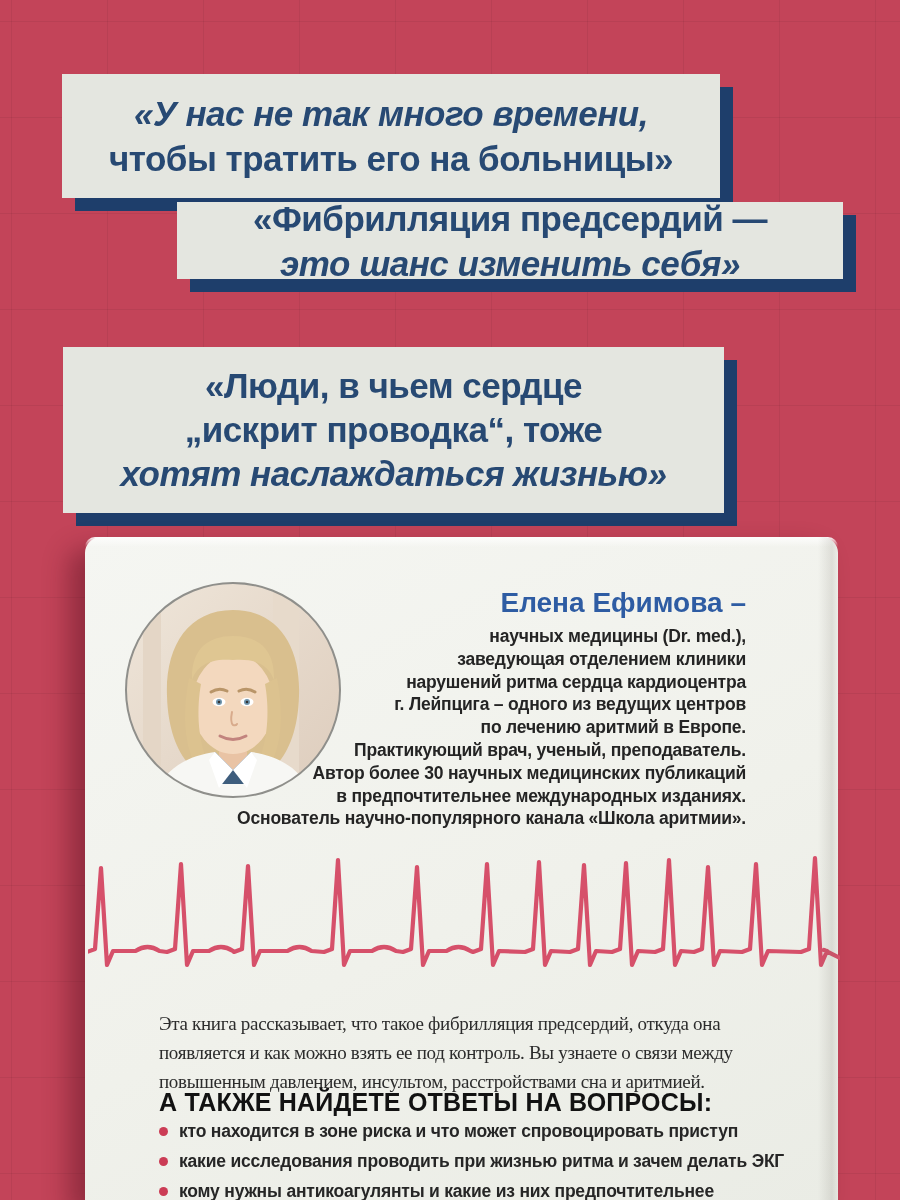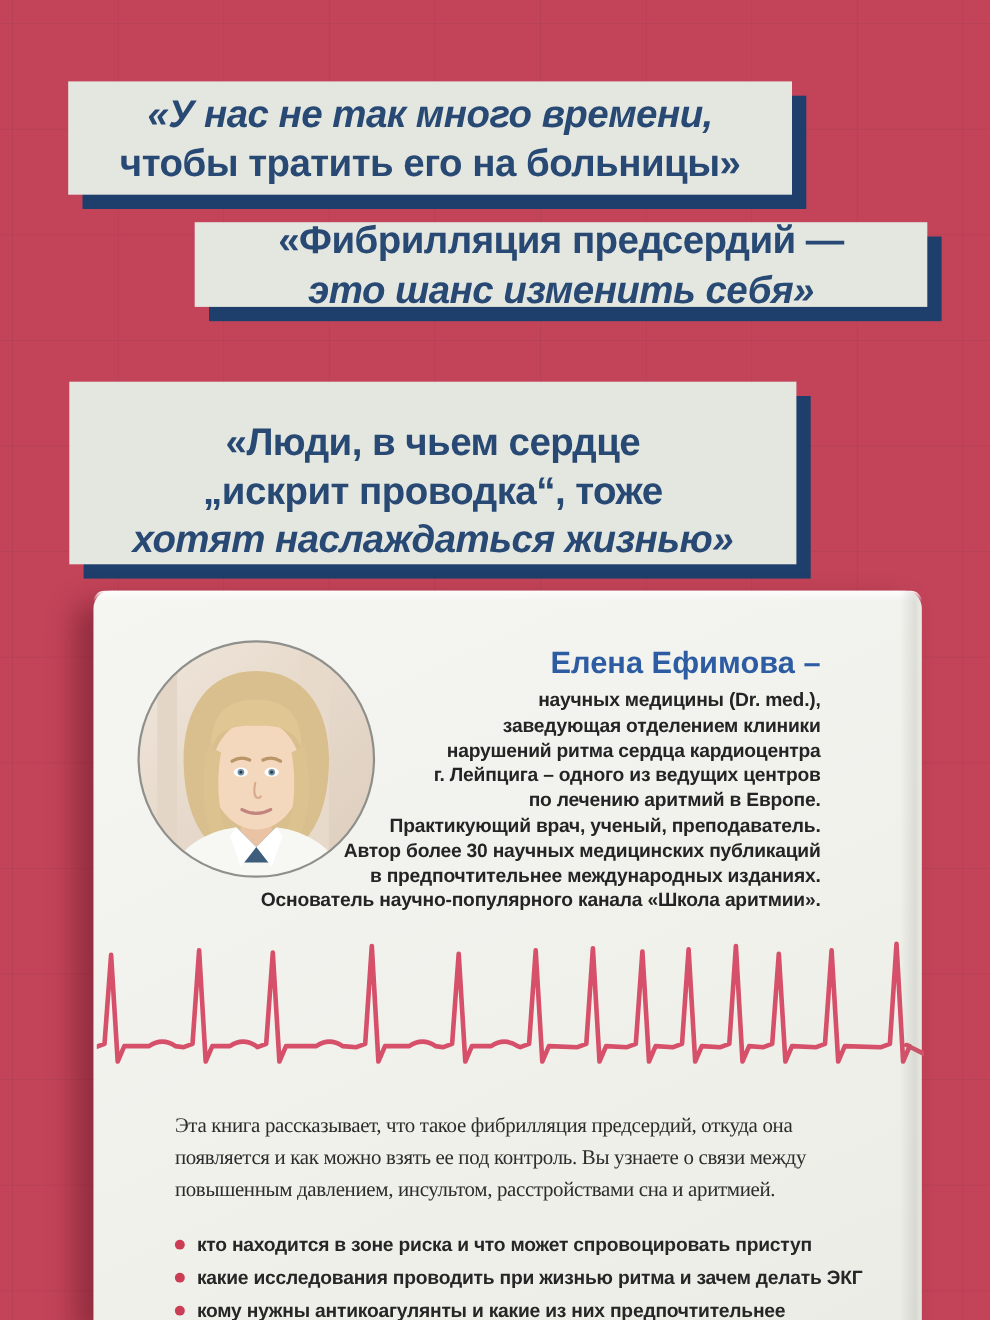--- a/index.html
+++ b/index.html
@@ -13,23 +13,23 @@
     background-size:96px 96px;
     background-position:11px 21px;
   }
   .quote-box{
     position:absolute;
     background:#e4e6e0;
     box-shadow:13px 13px 0 0 #1e3e6b;
     display:flex;flex-direction:column;justify-content:center;align-items:center;
     text-align:center;
   }
-  #qb1{left:62px;top:74px;width:658px;height:103px;}
+  #qb1{left:62px;top:74px;width:658px;height:124px;}
   #qb2{left:177px;top:202px;width:666px;height:77px;}
-  #qb3{left:63px;top:347px;width:661px;height:166px;justify-content:flex-end;}
+  #qb3{left:63px;top:347px;width:661px;height:166px;}
   .quote-line{
     font-weight:700;font-size:35px;line-height:45px;
     color:#274973;letter-spacing:-0.5px;white-space:nowrap;
   }
   #qb3 .quote-line{line-height:44px;}
   .quote-line.it{font-style:italic;}
 
   .book{
     position:absolute;left:85px;top:537px;width:753px;height:667px;
     background:linear-gradient(155deg,#f5f6f2 0%,#f0f1eb 55%,#eaece5 100%);
@@ -145,20 +145,21 @@
   <svg class="ecg" width="752" height="140" viewBox="0 0 752 140">
     <path fill="none" stroke-width="4.2" stroke-linejoin="round" stroke-linecap="round" d="M -4 105 L -1 107 L 7 104 L 13 23 L 19 120 L 25 106 L 47.5 106 Q 59.5 98 71.5 106 L 79 107 L 87 104 L 93 19 L 99 120 L 105 106 L 121 106 Q 133 98 145 106 L 146 107 L 154 104 L 160 21 L 166 120 L 172 106 L 199.5 106 Q 211.5 98 223.5 106 L 236 107 L 244 104 L 250 15 L 256 120 L 262 106 L 284 106 Q 296 98 308 106 L 315 107 L 323 104 L 329 22 L 335 120 L 341 106 L 358.5 106 Q 370.5 98 382.5 106 L 385 107 L 393 104 L 399 19 L 405 120 L 411 106 L 437 107 L 445 104 L 451 17 L 457 120 L 463 106 L 482 107 L 490 104 L 496 20 L 502 120 L 508 106 L 524 107 L 532 104 L 538 18 L 544 120 L 550 106 L 567 107 L 575 104 L 581 15 L 587 120 L 593 106 L 606 107 L 614 104 L 620 22 L 626 120 L 632 106 L 654 107 L 662 104 L 668 19 L 674 120 L 680 106 L 713 107 L 721 104 L 727 13 L 733 120 L 739 106 L 736 105 L 756 115" stroke="#d6506a"></path>
   </svg>
 
   <div class="desc">
       <div class="desc-line">Эта книга рассказывает, что такое фибрилляция предсердий, откуда она</div>
       <div class="desc-line">появляется и как можно взять ее под контроль. Вы узнаете о связи между</div>
       <div class="desc-line">повышенным давлением, инсультом, расстройствами сна и аритмией.</div>
     </div>
 
+  <h2 class="qhead">А ТАКЖЕ НАЙДЕТЕ ОТВЕТЫ НА ВОПРОСЫ:</h2>
 
   <ul class="bullets" style="--dot: #cb3c55;">
       <li class="bullet">кто находится в зоне риска и что может спровоцировать приступ</li>
       <li class="bullet">какие исследования проводить при жизнью ритма и зачем делать ЭКГ</li>
       <li class="bullet">кому нужны антикоагулянты и какие из них предпочтительнее</li>
     </ul>
 
 </div>
 
 </body></html>

